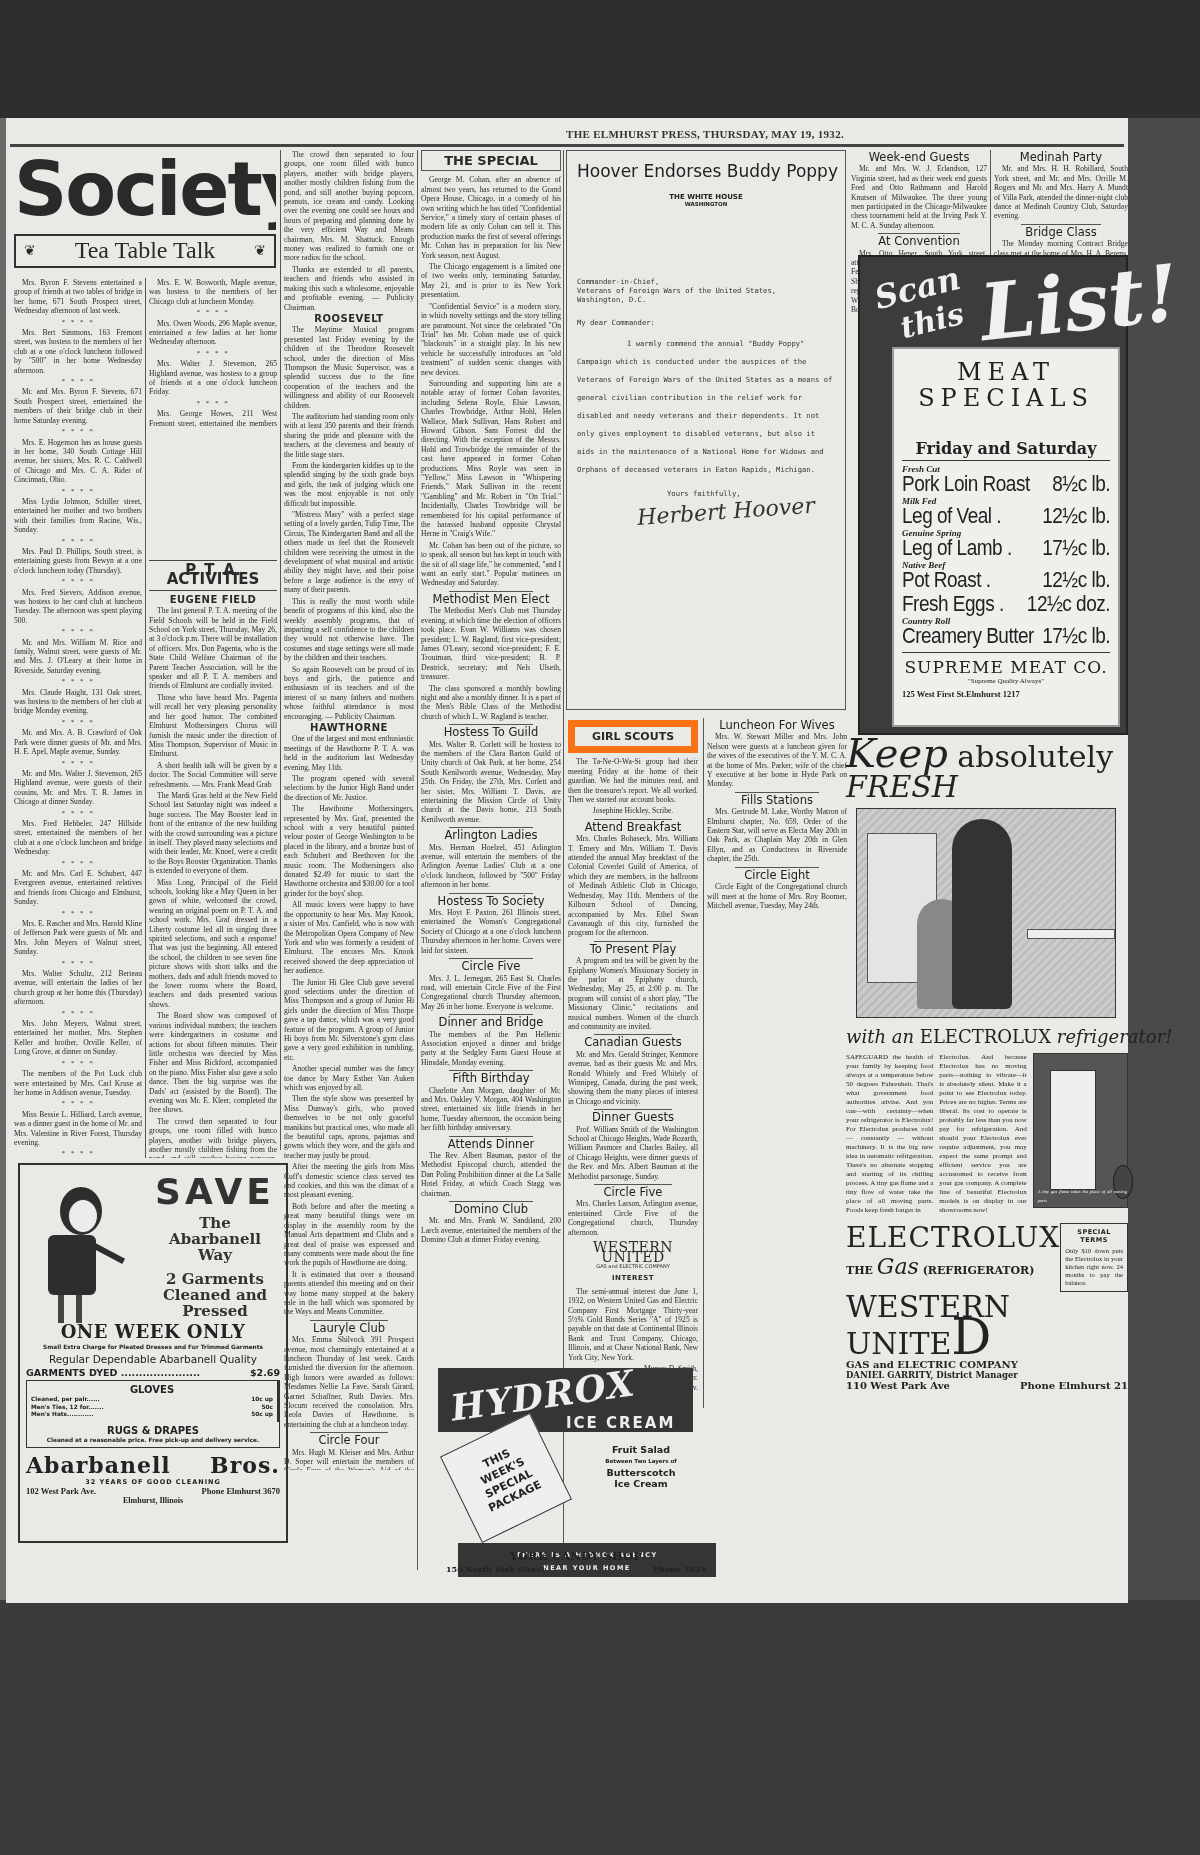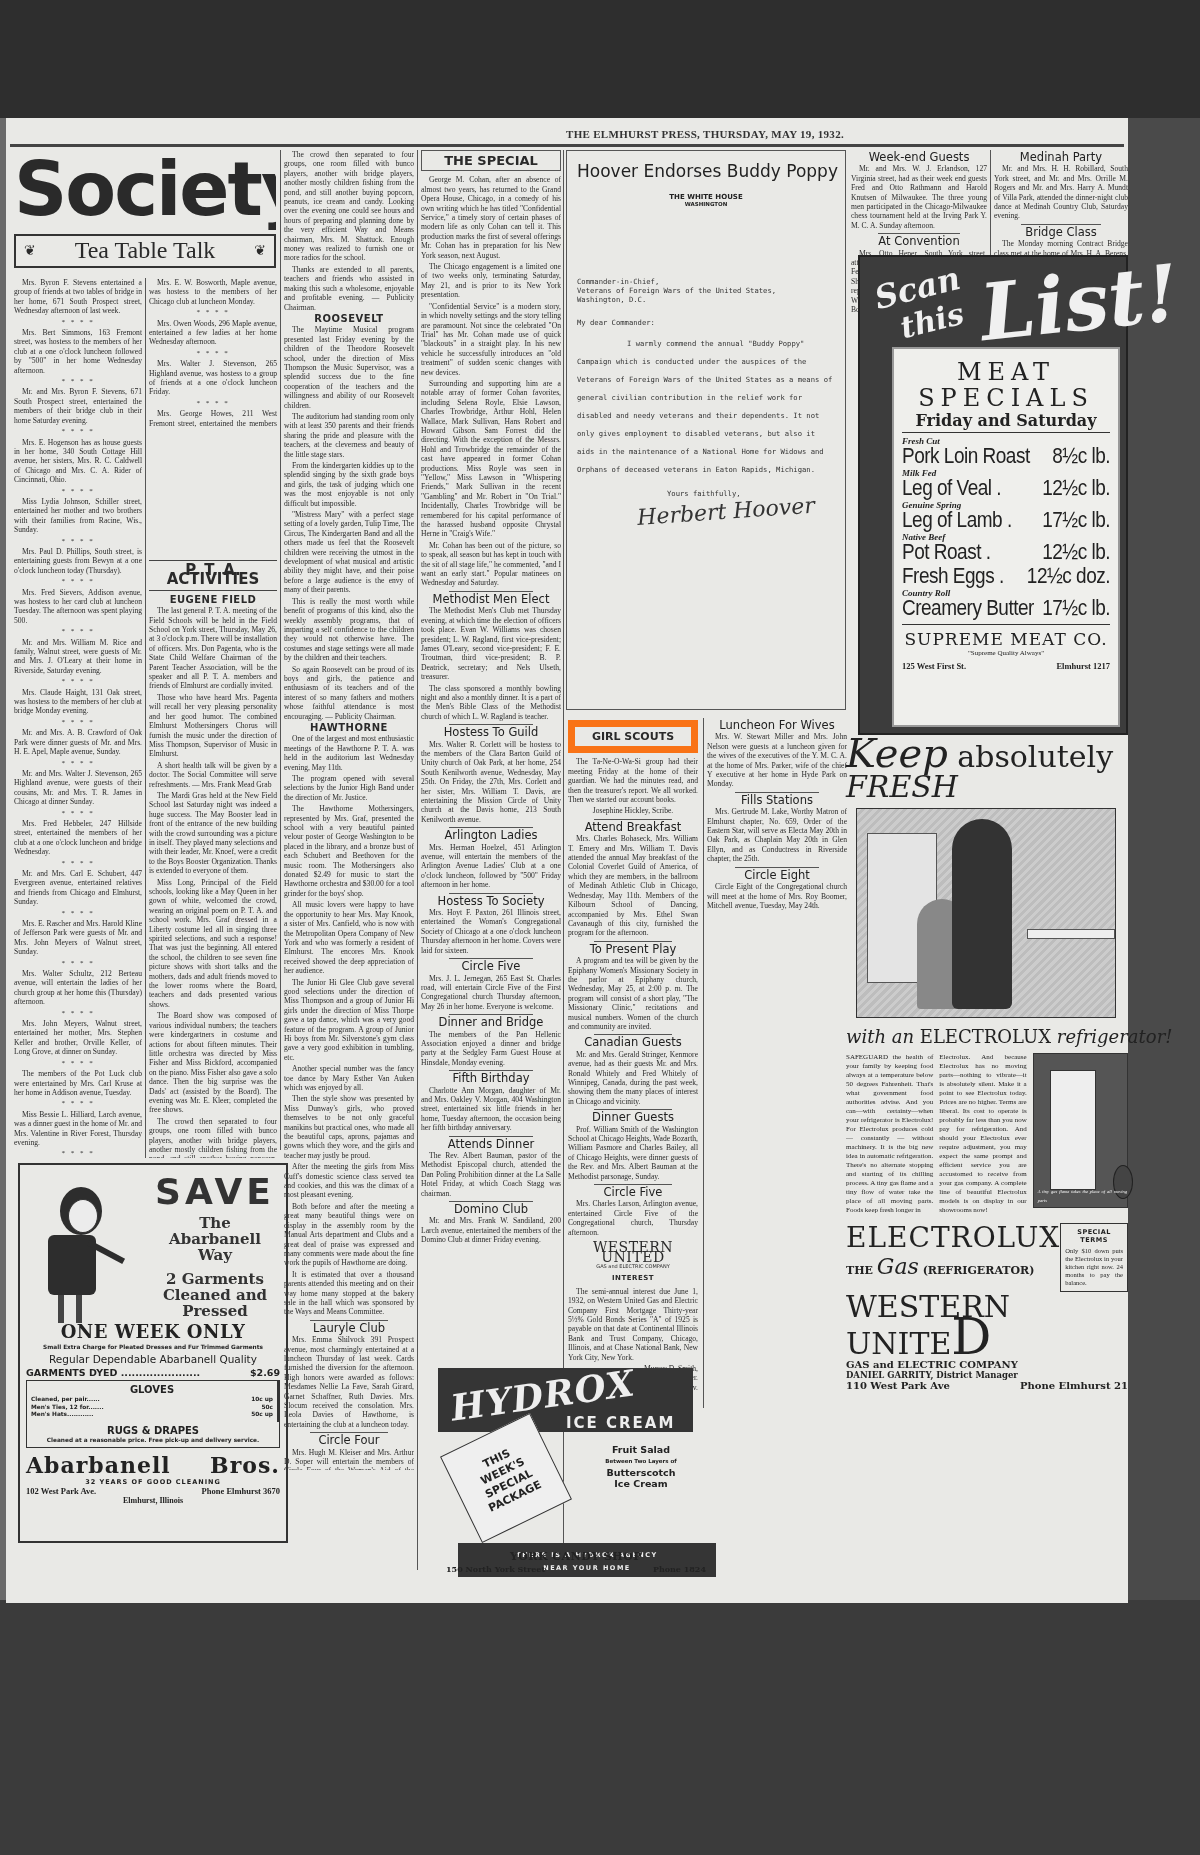--- a/index.html
+++ b/index.html
@@ -54,26 +54,26 @@
   .typed.body { line-height: 18px; }
   .sig { font-family: "DejaVu Serif", serif; font-style: italic; font-size: 22px; color: #333; margin-left: 60px; transform: rotate(-4deg); }
 
   .meat-ad { position: absolute; left: 852px; top: 255px; width: 270px; height: 480px; background: #3c3c3c; border: 2px solid #222; }
   .scan-list { position: absolute; left: 10px; top: 6px; color: #f0f0f0; font-family: "DejaVu Serif", serif; font-style: italic; font-weight: bold; }
   .scan-list .a { font-size: 32px; transform: rotate(-14deg); position: absolute; left: 4px; top: 6px; }
   .scan-list .b { font-size: 30px; transform: rotate(-14deg); position: absolute; left: 30px; top: 40px; }
   .scan-list .c { font-size: 78px; position: absolute; left: 110px; top: -6px; transform: rotate(-6deg); }
   .meat-card { position: absolute; left: 32px; top: 90px; width: 228px; height: 380px; background: #efefec; border: 2px solid #999; padding: 10px 8px 6px; }
   .meat-card .h1 { font-family: "DejaVu Serif", serif; font-size: 24px; letter-spacing: 6px; text-align: center; line-height: 26px; }
-  .meat-card .h2 { font-family: "DejaVu Serif", serif; font-weight: bold; font-size: 16px; text-align: center; border-bottom: 1.5px solid #333; padding-bottom: 2px; margin-bottom: 3px; }
+  .meat-card .h2 { font-family: "DejaVu Serif", serif; font-weight: bold; font-size: 16px; text-align: center; border-bottom: 1.5px solid #333; padding-bottom: 2px; margin-bottom: 3px; margin-top: 28px; }
   .item-sub { font-family: "Liberation Serif", serif; font-style: italic; font-weight: bold; font-size: 9px; margin-top: 2px; }
   .item-line { display: flex; justify-content: space-between; font-family: "Liberation Sans", sans-serif; font-size: 19px; line-height: 20px; letter-spacing: -0.5px; transform: scaleY(1.15); transform-origin: left; }
   .meat-co { border-top: 1.5px solid #333; margin-top: 6px; padding-top: 4px; font-family: "DejaVu Serif", serif; font-size: 17px; text-align: center; letter-spacing: 1px; }
   .meat-tag { text-align: center; font-size: 7px; }
-  .meat-addr { display: flex; justify-content: space-between; font-size: 8.5px; font-weight: bold; margin-top: 4px; }
+  .meat-addr { display: flex; font-size: 8.5px; font-weight: bold; margin-top: 4px; }
 
   .electrolux { position: absolute; left: 840px; top: 740px; width: 282px; height: 750px; }
   .keep { font-family: "DejaVu Serif", serif; font-size: 30px; line-height: 30px; }
   .keep .k { font-style: italic; font-size: 40px; }
   .keep .i { font-style: italic; }
   .fridge-illus { width: 260px; height: 210px; margin-left: 10px; margin-top: 6px; border: 1px solid #333; background:
       repeating-linear-gradient(135deg,#ccc 0 3px,#bdbdbd 3px 6px); position: relative; }
   .fridge-illus .door { position: absolute; left: 10px; top: 24px; width: 70px; height: 150px; background: #e4e4e4; border: 1px solid #555; }
   .fridge-illus .woman { position: absolute; left: 95px; top: 10px; width: 60px; height: 190px; background: #333; border-radius: 30px 30px 6px 6px; }
   .fridge-illus .girl { position: absolute; left: 60px; top: 90px; width: 50px; height: 110px; background: #888; border-radius: 25px 25px 4px 4px; }

